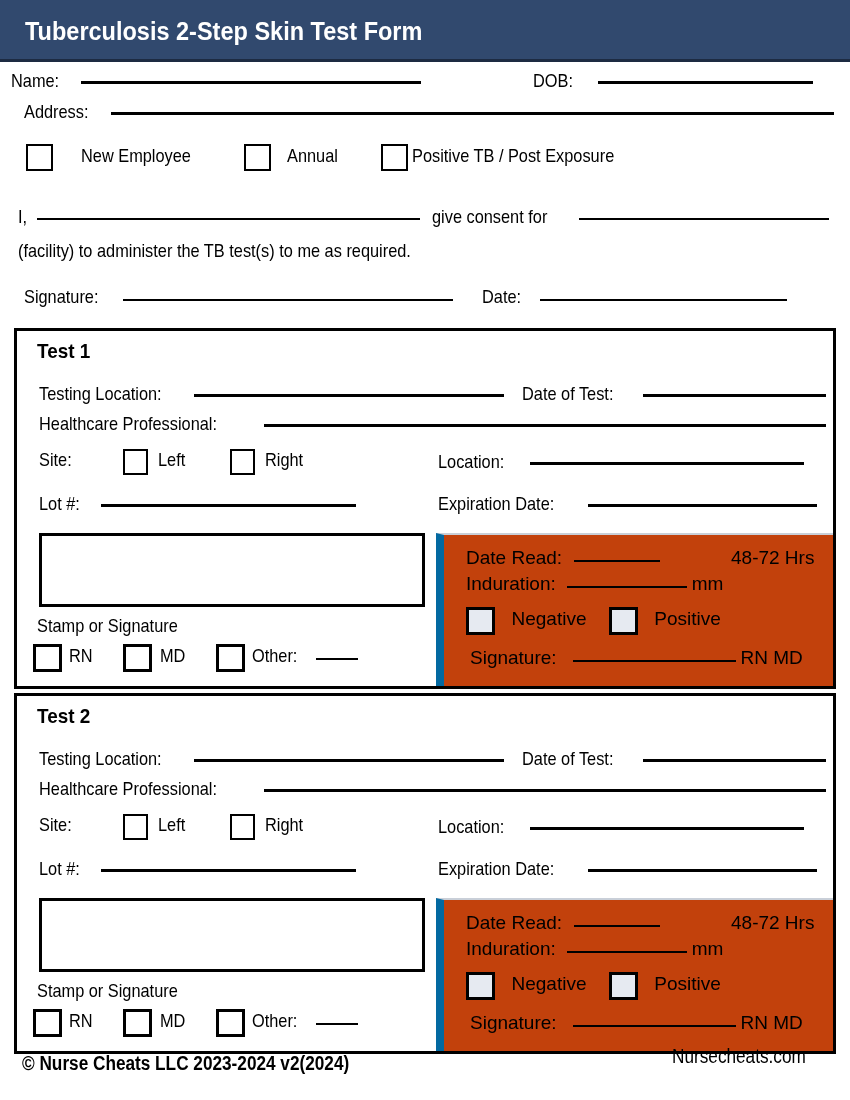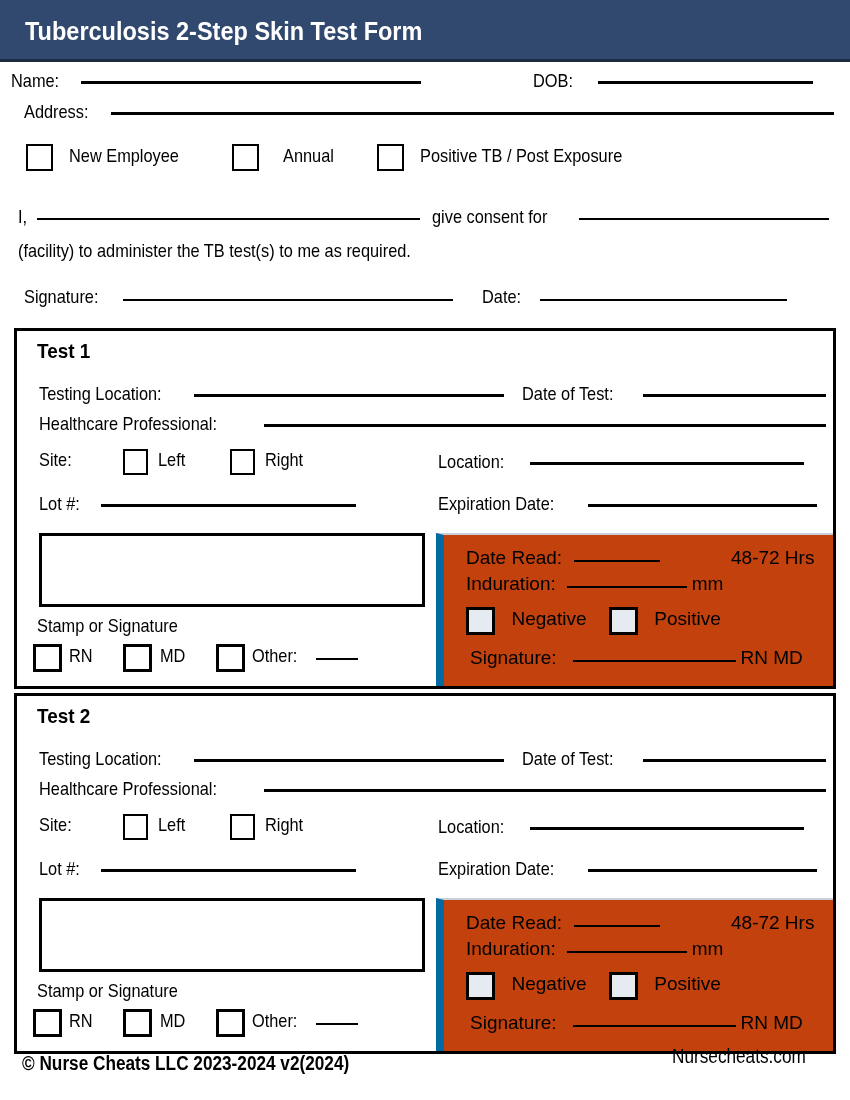--- a/index.html
+++ b/index.html
@@ -94,27 +94,27 @@
     <span class="lbl"><span class="cond">DOB:</span></span>
     <span class="line" style="width:215px; margin-left:14px;"></span>
   </div>
   <div class="row-abs" style="left:24px; top:101px;">
     <span class="lbl"><span class="cond">Address:</span></span>
     <span class="line" style="width:723px; margin-left:8px;"></span>
   </div>
 
   <div class="row-abs" style="left:26px; top:144px;">
     <span class="cb cb-lg"></span>
-    <span class="lbl" style="margin-left:12px;"><span class="cond">New Employee</span></span>
+    <span class="lbl" style="margin-left:24px;"><span class="cond">New Employee</span></span>
 
     <span class="cb cb-lg" style="margin-left:30px;"></span>
-    <span class="lbl" style="margin-left:20px;"><span class="cond">Annual</span></span>
+    <span class="lbl" style="margin-left:12px;"><span class="cond">Annual</span></span>
 
     <span class="cb cb-lg" style="margin-left:30px;"></span>
-    <span class="lbl" style="margin-left:12px;"><span class="cond">Positive  TB / Post Exposure</span></span>
+    <span class="lbl" style="margin-left:0;"><span class="cond">Positive  TB / Post Exposure</span></span>
   </div>
 
   <div class="row-abs lbl" style="left:18px; top:240px;">
     <span class="cond">(facility) to administer the TB test(s) to me as required.</span>
   </div>
   <div class="row-abs" style="left:18px; top:206px;">
     <span class="lbl"><span class="cond">I,</span></span>
     <span class="line-thin" style="width:383px; margin-left:4px;"></span>
     <span class="lbl" style="margin-left:8px;"><span class="cond">give consent for</span></span>
     <span class="line-thin" style="width:250px; margin-left:8px;"></span>

